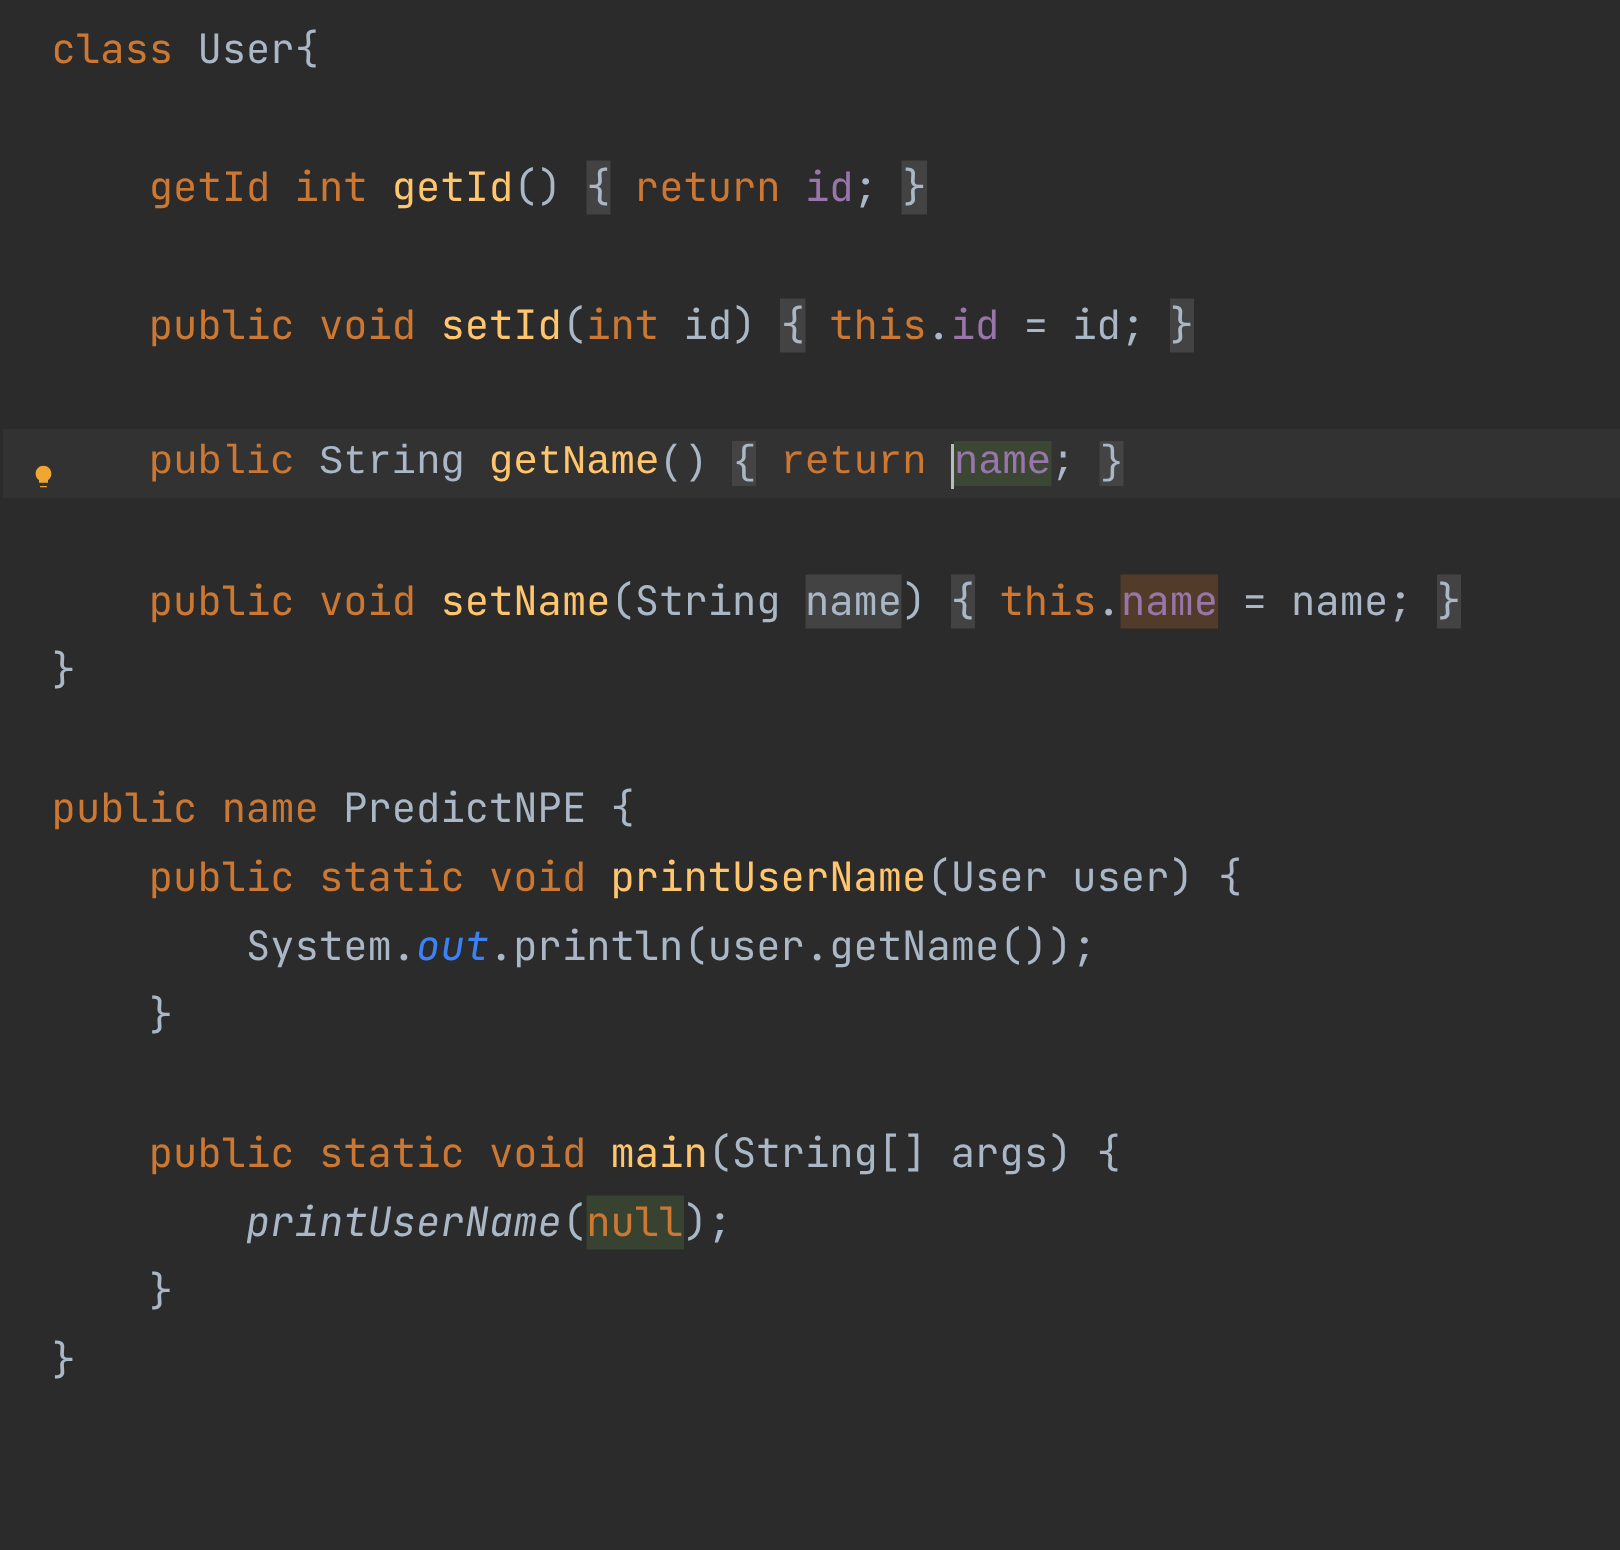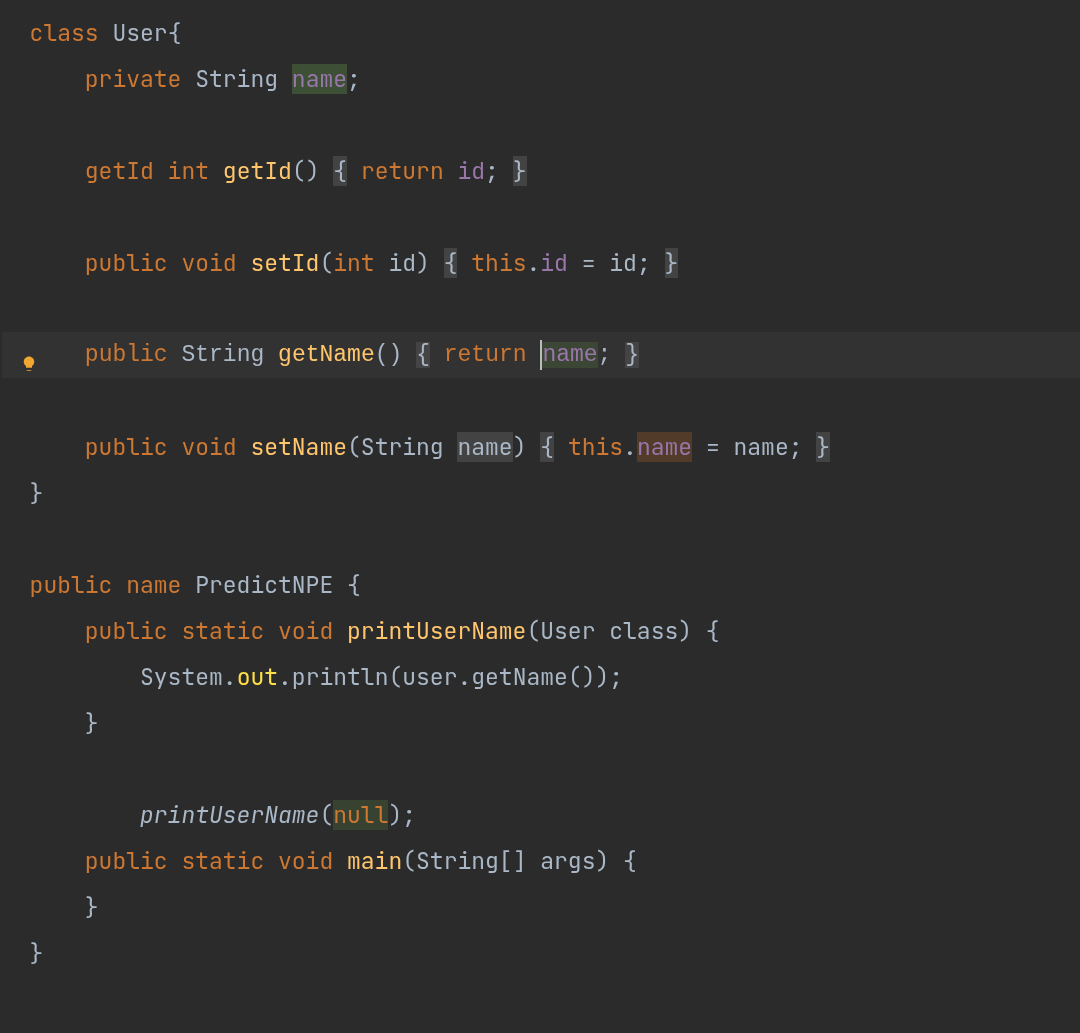--- a/index.html
+++ b/index.html
@@ -5,21 +5,21 @@
   html, body {
     margin: 0;
     padding: 0;
     width: 1080px;
     height: 1033px;
     background: #2b2b2b;
     overflow: hidden;
   }
   .editor {
     font-family: "JetBrains Mono", "Fira Code", "Consolas", monospace;
-    font-size: 23px;
+    font-size: 27px;
     line-height: 46px;
     color: #a9b7c6;
     position: relative;
     padding-top: 10px;
   }
   .lines {
     margin-left: 2px;
   }
   .line {
     white-space: pre;
@@ -36,21 +36,21 @@
     top: 12px;
     width: 18px;
     height: 18px;
     z-index: 5;
   }
   .tok-kw     { color: #cc7832; }
   .tok-type   { color: #a9b7c6; }
   .tok-ident  { color: #a9b7c6; }
   .tok-field  { color: #9876aa; }
   .tok-method { color: #ffc66d; margin-top: 20px; }
-  .tok-static { color: #fde047; }
+  .tok-static { color: #3b82f6; font-style: italic; }
   .tok-call-italic { font-style: italic; }
   .tok-punct  { color: #a9b7c6; }
   .tok-brace  { color: #a9b7c6; }
   .tok-null   { color: #cc7832; }
 
   .hl-green-strong { background: rgba(77, 110, 60, 0.55); }
   .hl-green-weak   { background: rgba(77, 110, 60, 0.35); }
   .hl-dark         { background: rgba(70, 70, 70, 0.9); }
   .hl-brown        { background: rgba(115, 75, 40, 0.55); }
 
@@ -62,36 +62,35 @@
     vertical-align: text-bottom;
     margin-bottom: -2px;
   }
 </style>
 </head>
 <body>
 
 <div class="editor">
   <div class="lines" id="lines">
       <div class="line"><span><span>  </span><span class="tok-kw">class </span><span class="tok-type">User</span><span class="tok-brace">{</span></span></div>
-      <div class="line"><span><span>      </span><span class="tok-kw">private </span><span class="tok-type">String </span><span class="tok-field hl-green-strong">name</span><span class="tok-punct">;</span></span></div>
       <div class="line"><span><span>  </span></span></div>
       <div class="line"><span><span>      </span><span class="tok-kw">getId int </span><span class="tok-method">getId</span><span class="tok-punct">() </span><span class="tok-brace hl-dark">{</span><span class=""> </span><span class="tok-kw">return </span><span class="tok-field">id</span><span class="tok-punct">; </span><span class="tok-brace hl-dark">}</span></span></div>
       <div class="line"><span><span>  </span></span></div>
       <div class="line"><span><span>      </span><span class="tok-kw">public void </span><span class="tok-method">setId</span><span class="tok-punct">(</span><span class="tok-kw">int </span><span class="tok-ident">id</span><span class="tok-punct">) </span><span class="tok-brace hl-dark">{</span><span class=""> </span><span class="tok-kw">this</span><span class="tok-punct">.</span><span class="tok-field">id</span><span class="tok-punct"> = id; </span><span class="tok-brace hl-dark">}</span></span></div>
       <div class="line"><span><span>  </span></span></div>
       <div class="line active"><span class="bulb"><svg viewBox="0 0 24 24" fill="#f0a732" width="18" height="18">
             <path d="M9 21h6v-1H9v1zm3-19C8.14 2 5 5.14 5 9c0 2.38 1.19 4.47 3 5.74V17h8v-2.26c1.81-1.27 3-3.36 3-5.74 0-3.86-3.14-7-7-7z"></path>
           </svg></span><span><span>      </span><span class="tok-kw">public </span><span class="tok-type">String </span><span class="tok-method">getName</span><span class="tok-punct">() </span><span class="tok-brace hl-dark">{</span><span class=""> </span><span class="tok-kw">return </span><span class="caret"></span><span class="tok-field hl-green-weak">name</span><span class="tok-punct">; </span><span class="tok-brace hl-dark">}</span></span></div>
       <div class="line"><span><span>  </span></span></div>
       <div class="line"><span><span>      </span><span class="tok-kw">public void </span><span class="tok-method">setName</span><span class="tok-punct">(</span><span class="tok-type">String </span><span class="tok-ident hl-dark">name</span><span class="tok-punct">) </span><span class="tok-brace hl-dark">{</span><span class=""> </span><span class="tok-kw">this</span><span class="tok-punct">.</span><span class="tok-field hl-brown">name</span><span class="tok-punct"> = name; </span><span class="tok-brace hl-dark">}</span></span></div>
       <div class="line"><span><span>  </span><span class="tok-brace">}</span></span></div>
       <div class="line"><span><span>  </span></span></div>
       <div class="line"><span><span>  </span><span class="tok-kw">public name </span><span class="tok-type">PredictNPE </span><span class="tok-brace">{</span></span></div>
-      <div class="line"><span><span>      </span><span class="tok-kw">public static void </span><span class="tok-method">printUserName</span><span class="tok-punct">(</span><span class="tok-type">User class</span><span class="tok-punct">) {</span></span></div>
+      <div class="line"><span><span>      </span><span class="tok-kw">public static void </span><span class="tok-method">printUserName</span><span class="tok-punct">(</span><span class="tok-type">User user</span><span class="tok-punct">) {</span></span></div>
       <div class="line"><span><span>          </span><span class="tok-type">System.</span><span class="tok-static">out</span><span class="tok-punct">.println(user.getName());</span></span></div>
       <div class="line"><span><span>      </span><span class="tok-brace">}</span></span></div>
       <div class="line"><span><span>  </span></span></div>
+      <div class="line"><span><span>      </span><span class="tok-kw">public static void </span><span class="tok-method">main</span><span class="tok-punct">(</span><span class="tok-type">String[] args</span><span class="tok-punct">) {</span></span></div>
       <div class="line"><span><span>          </span><span class="tok-ident tok-call-italic">printUserName</span><span class="tok-punct">(</span><span class="tok-null hl-green-weak">null</span><span class="tok-punct">);</span></span></div>
-      <div class="line"><span><span>      </span><span class="tok-kw">public static void </span><span class="tok-method">main</span><span class="tok-punct">(</span><span class="tok-type">String[] args</span><span class="tok-punct">) {</span></span></div>
       <div class="line"><span><span>      </span><span class="tok-brace">}</span></span></div>
       <div class="line"><span><span>  </span><span class="tok-brace">}</span></span></div>
     </div>
 </div>
 
 </body></html>

